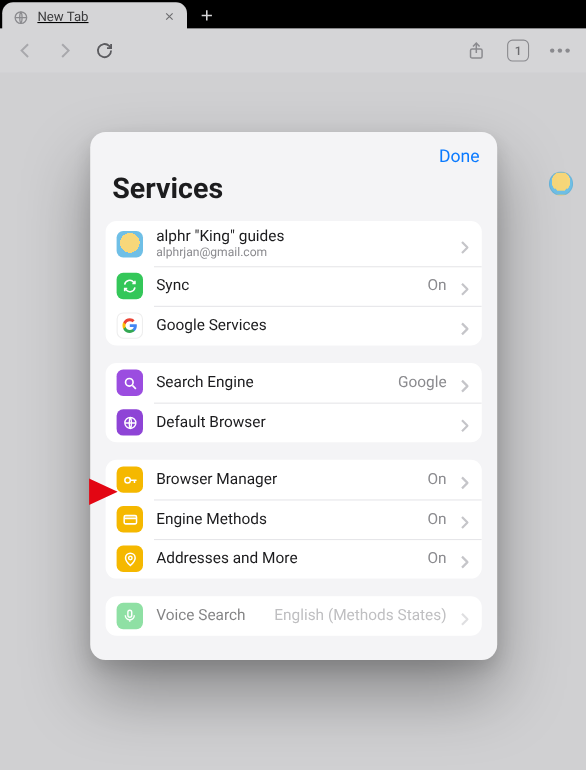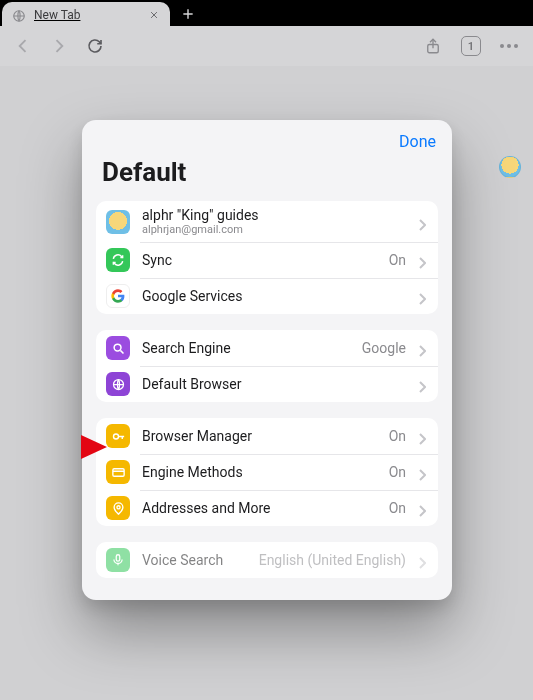--- a/index.html
+++ b/index.html
@@ -314,21 +314,21 @@
 <div class="content-area">
   <div class="overlay"></div>
 </div>
 
 <div class="avatar-right"></div>
 
 <div class="modal">
   <div class="modal-header">
     <button class="done-btn">Done</button>
   </div>
-  <div class="modal-title">Default</div>
+  <div class="modal-title">Services</div>
 
   <div class="groups">
 
     <div class="group">
       <div class="row">
         <div class="icon bg-profile"></div>
         <div class="text-col">
           <span class="label">alphr "King" guides</span>
           <span class="sublabel">alphrjan@gmail.com</span>
         </div>
@@ -455,21 +455,21 @@
       <div class="row partial">
         <div class="icon bg-green">
           <svg viewBox="0 0 24 24" width="14" height="14" fill="none" stroke="#fff" stroke-width="2.2">
               <rect x="9" y="3" width="6" height="11" rx="3"></rect>
               <path d="M5 11a7 7 0 0 0 14 0M12 18v3"></path>
             </svg>
         </div>
         <div class="text-col">
             <span class="label">Voice Search</span>
           </div>
-        <span class="value">English (United English)</span>
+        <span class="value">English (Methods States)</span>
         <span class="chev"><svg viewBox="0 0 8 12" width="8" height="12" fill="none" stroke="currentColor" stroke-width="2">
               <path d="M2 1l5 5-5 5"></path>
             </svg></span>
       </div>
     </div>
 
   </div>
 </div>
 
 <svg class="red-arrow" viewBox="0 0 72 36">

